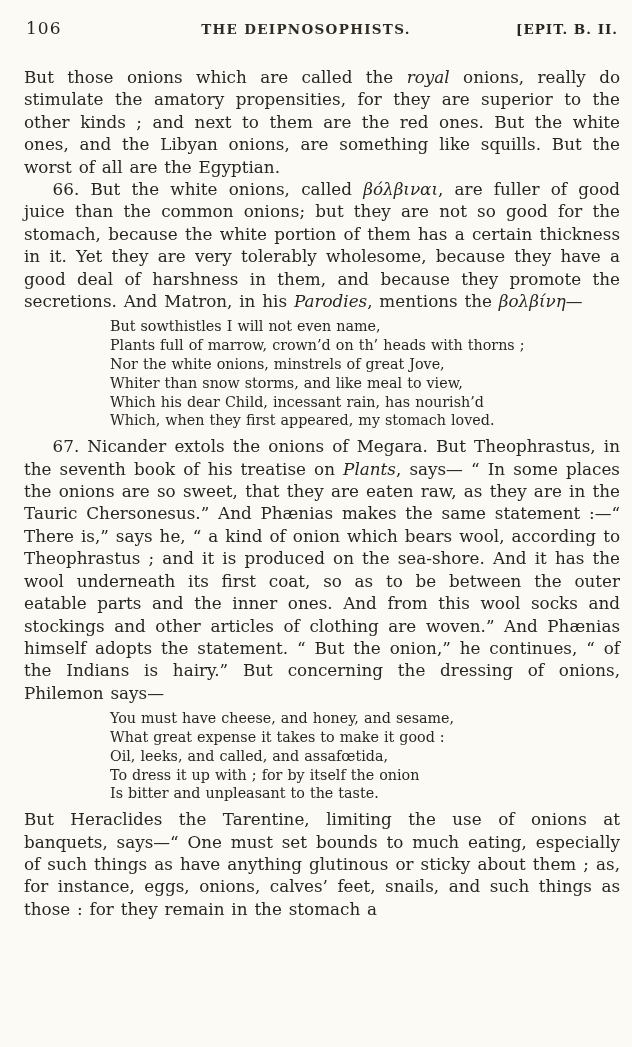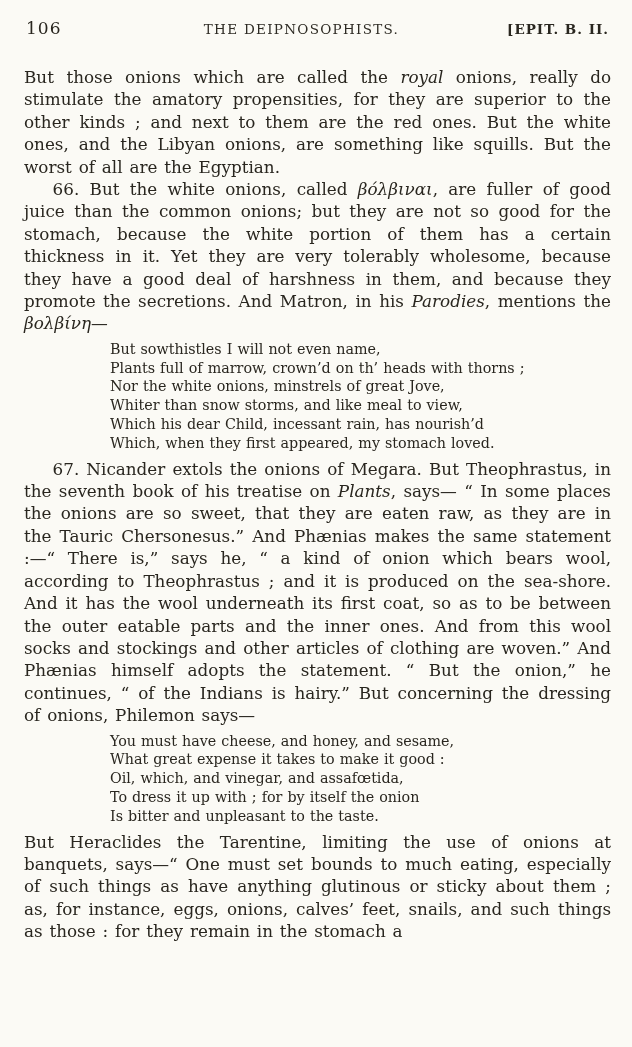--- a/index.html
+++ b/index.html
@@ -8,39 +8,39 @@
     height: 1047px;
     background: #fbfaf5;
     color: #29261f;
     font-family: "DejaVu Serif", serif;
     -webkit-font-smoothing: antialiased;
   }
   .page {
     box-sizing: border-box;
     width: 632px;
     height: 1047px;
-    padding: 16px 21px 8px 24px;
+    padding: 16px 12px 8px 24px;
     overflow: hidden;
   }
   .header {
     display: flex;
     align-items: baseline;
     margin: 2px 2px 16px 2px;
   }
   .page-num {
     font-size: 17px;
     letter-spacing: 1px;
     min-width: 70px;
   }
   .header-title {
     flex: 1;
     text-align: center;
     font-size: 13.5px;
     letter-spacing: 1.3px;
-    font-weight: normal;
+    font-weight: bold;
     color: #2e2b24;
   }
   .header-right {
     font-size: 13.5px;
     letter-spacing: 1px;
     font-weight: bold;
     min-width: 70px;
     text-align: right;
   }
   .body-text {
@@ -85,21 +85,21 @@
       <div>Whiter than snow storms, and like meal to view,</div>
       <div>Which his dear Child, incessant rain, has nourish’d</div>
       <div>Which, when they first appeared, my stomach loved.</div>
     </div>
 
     <p class="indent"><span>67. Nicander extols the onions of Megara. But Theophrastus, in the seventh book of his treatise on </span><i>Plants</i><span>, says— “ In some places the onions are so sweet, that they are eaten raw, as they are in the Tauric Chersonesus.” And Phænias makes the same statement :—“ There is,” says he, “ a kind of onion which bears wool, according to Theophrastus ; and it is produced on the sea-shore. And it has the wool underneath its first coat, so as to be between the outer eatable parts and the inner ones. And from this wool socks and stockings and other articles of clothing are woven.” And Phænias himself adopts the statement. “ But the onion,” he continues, “ of the Indians is hairy.” But concerning the dressing of onions, Philemon says—</span></p>
 
     <div class="verse">
       <div>You must have cheese, and honey, and sesame,</div>
       <div>What great expense it takes to make it good :</div>
-      <div>Oil, which, and vinegar, and assafœtida,</div>
+      <div>Oil, leeks, and called, and assafœtida,</div>
       <div>To dress it up with ; for by itself the onion</div>
       <div>Is bitter and unpleasant to the taste.</div>
     </div>
 
     <p><span>But Heraclides the Tarentine, limiting the use of onions at banquets, says—“ One must set bounds to much eating, especially of such things as have anything glutinous or sticky about them ; as, for instance, eggs, onions, calves’ feet, snails, and such things as those : for they remain in the stomach a</span></p>
 
   </div>
 </div>
 
 </body></html>

